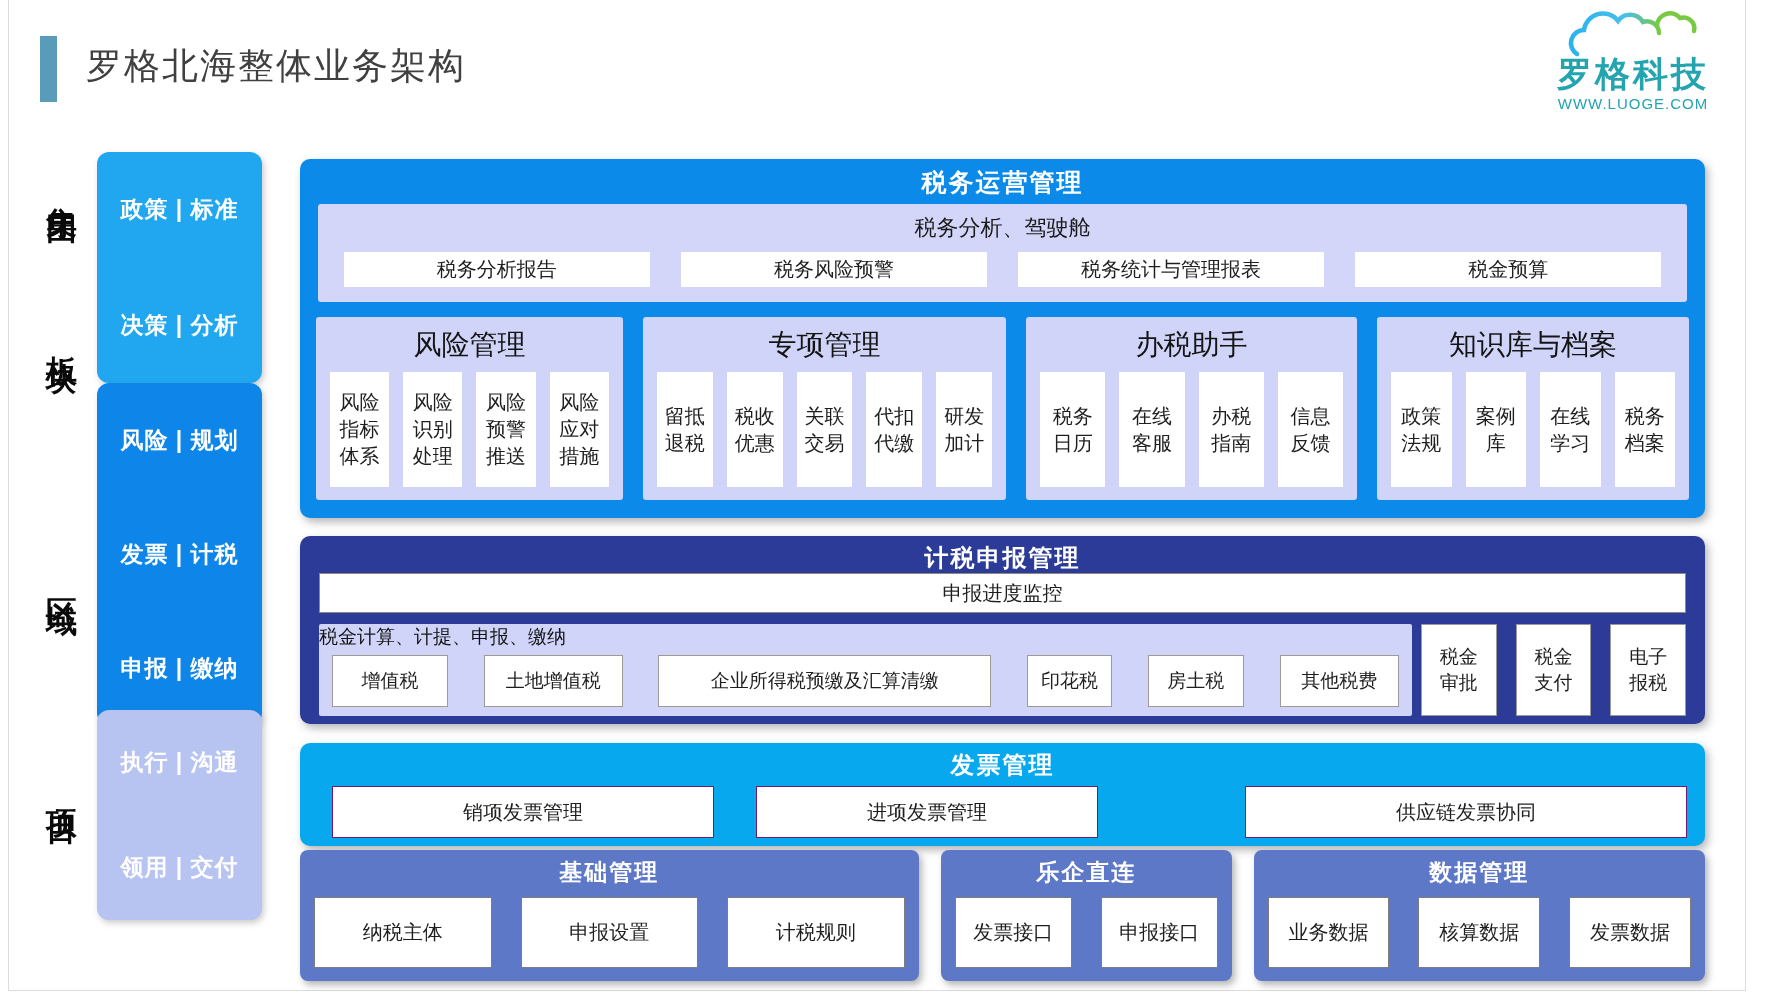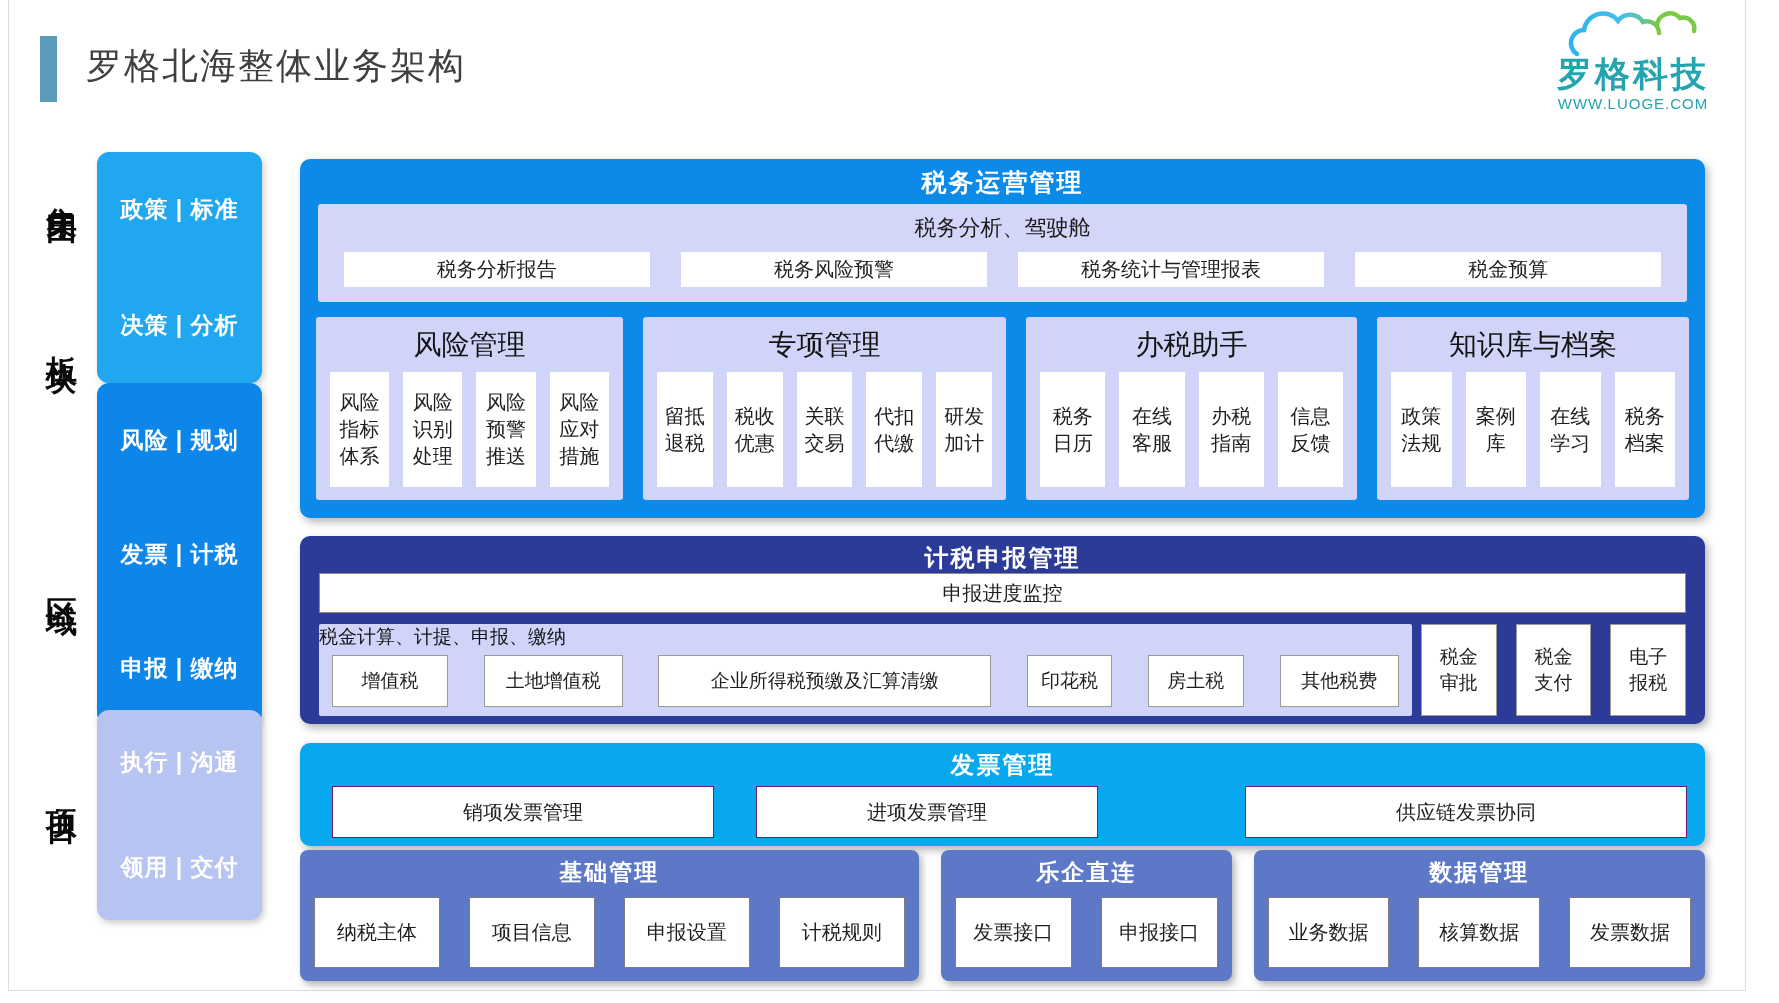--- a/index.html
+++ b/index.html
@@ -218,21 +218,20 @@
       <div class="wbox s3-b2">进项发票管理</div>
       <div class="wbox s3-b3">供应链发票协同</div>
     </div>
   </div>
 
   <div class="b-row">
     <div class="b-section" style="flex:625;">
       <div class="b-title">基础管理</div>
       <div class="b-items">
         <div class="wbox">纳税主体</div>
-        <div class="wbox">项目信息</div>
         <div class="wbox">申报设置</div>
         <div class="wbox">计税规则</div>
       </div>
     </div>
     <div class="b-section" style="flex:294;">
       <div class="b-title">乐企直连</div>
       <div class="b-items">
         <div class="wbox">发票接口</div>
         <div class="wbox">申报接口</div>
       </div>

